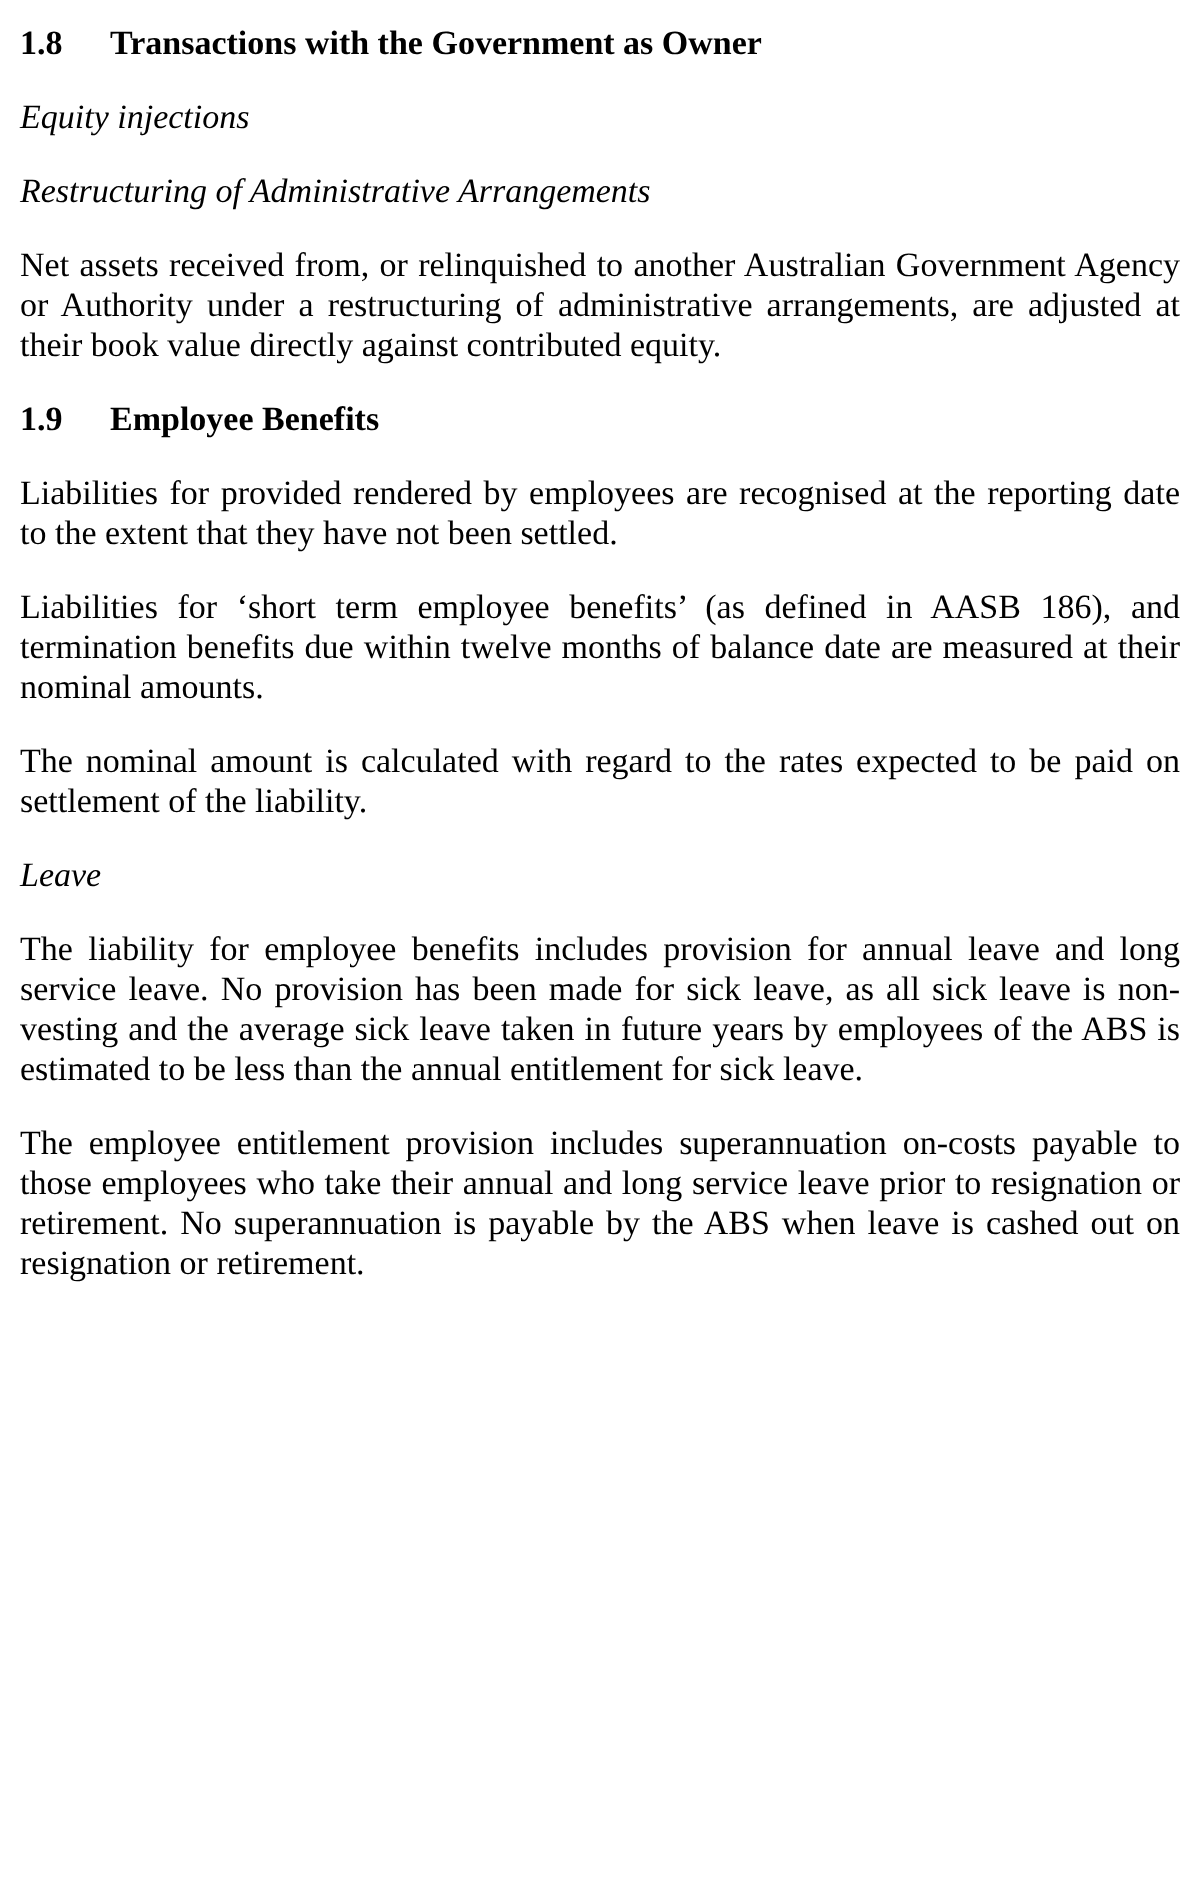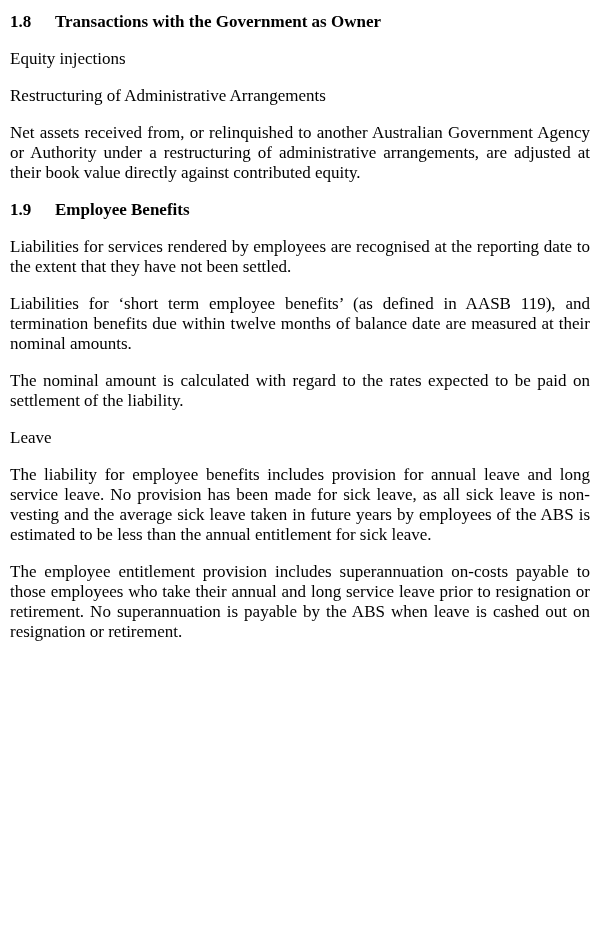--- a/index.html
+++ b/index.html
@@ -27,37 +27,38 @@
     font-weight: bold;
     margin: 0 0 17px 0;
   }
   .section-number {
     display: inline-block;
     width: 45px;
   }
   .subheading {
     font-size: 17px;
     line-height: 20px;
+    font-style: italic;
     margin: 0 0 17px 0;
   }
   .body-paragraph {
     font-size: 17px;
     line-height: 20px;
     text-align: justify;
     margin: 0 0 17px 0;
   }
 </style>
 </head>
 <body>
 
 <div class="page" id="doc">
     <h2 class="section-heading"><span class="section-number">1.8</span><span>Transactions with the Government as Owner</span></h2>
     <p class="subheading">Equity injections</p>
     <p class="subheading">Restructuring of Administrative Arrangements</p>
     <p class="body-paragraph">Net assets received from, or relinquished to another Australian Government Agency or Authority under a restructuring of administrative arrangements, are adjusted at their book value directly against contributed equity.</p>
     <h2 class="section-heading"><span class="section-number">1.9</span><span>Employee Benefits</span></h2>
-    <p class="body-paragraph">Liabilities for services rendered by employees are recognised at the reporting date to the extent that they have not been settled.</p>
-    <p class="body-paragraph">Liabilities for ‘short term employee benefits’ (as defined in AASB 119), and termination benefits due within twelve months of balance date are measured at their nominal amounts.</p>
+    <p class="body-paragraph">Liabilities for provided rendered by employees are recognised at the reporting date to the extent that they have not been settled.</p>
+    <p class="body-paragraph">Liabilities for ‘short term employee benefits’ (as defined in AASB 186), and termination benefits due within twelve months of balance date are measured at their nominal amounts.</p>
     <p class="body-paragraph">The nominal amount is calculated with regard to the rates expected to be paid on settlement of the liability.</p>
     <p class="subheading">Leave</p>
     <p class="body-paragraph">The liability for employee benefits includes provision for annual leave and long service leave.  No provision has been made for sick leave, as all sick leave is non-vesting and the average sick leave taken in future years by employees of the ABS is estimated to be less than the annual entitlement for sick leave.</p>
     <p class="body-paragraph">The employee entitlement provision includes superannuation on-costs payable to those employees who take their annual and long service leave prior to resignation or retirement.  No superannuation is payable by the ABS when leave is cashed out on resignation or retirement.</p>
   </div>
 
 </body></html>

